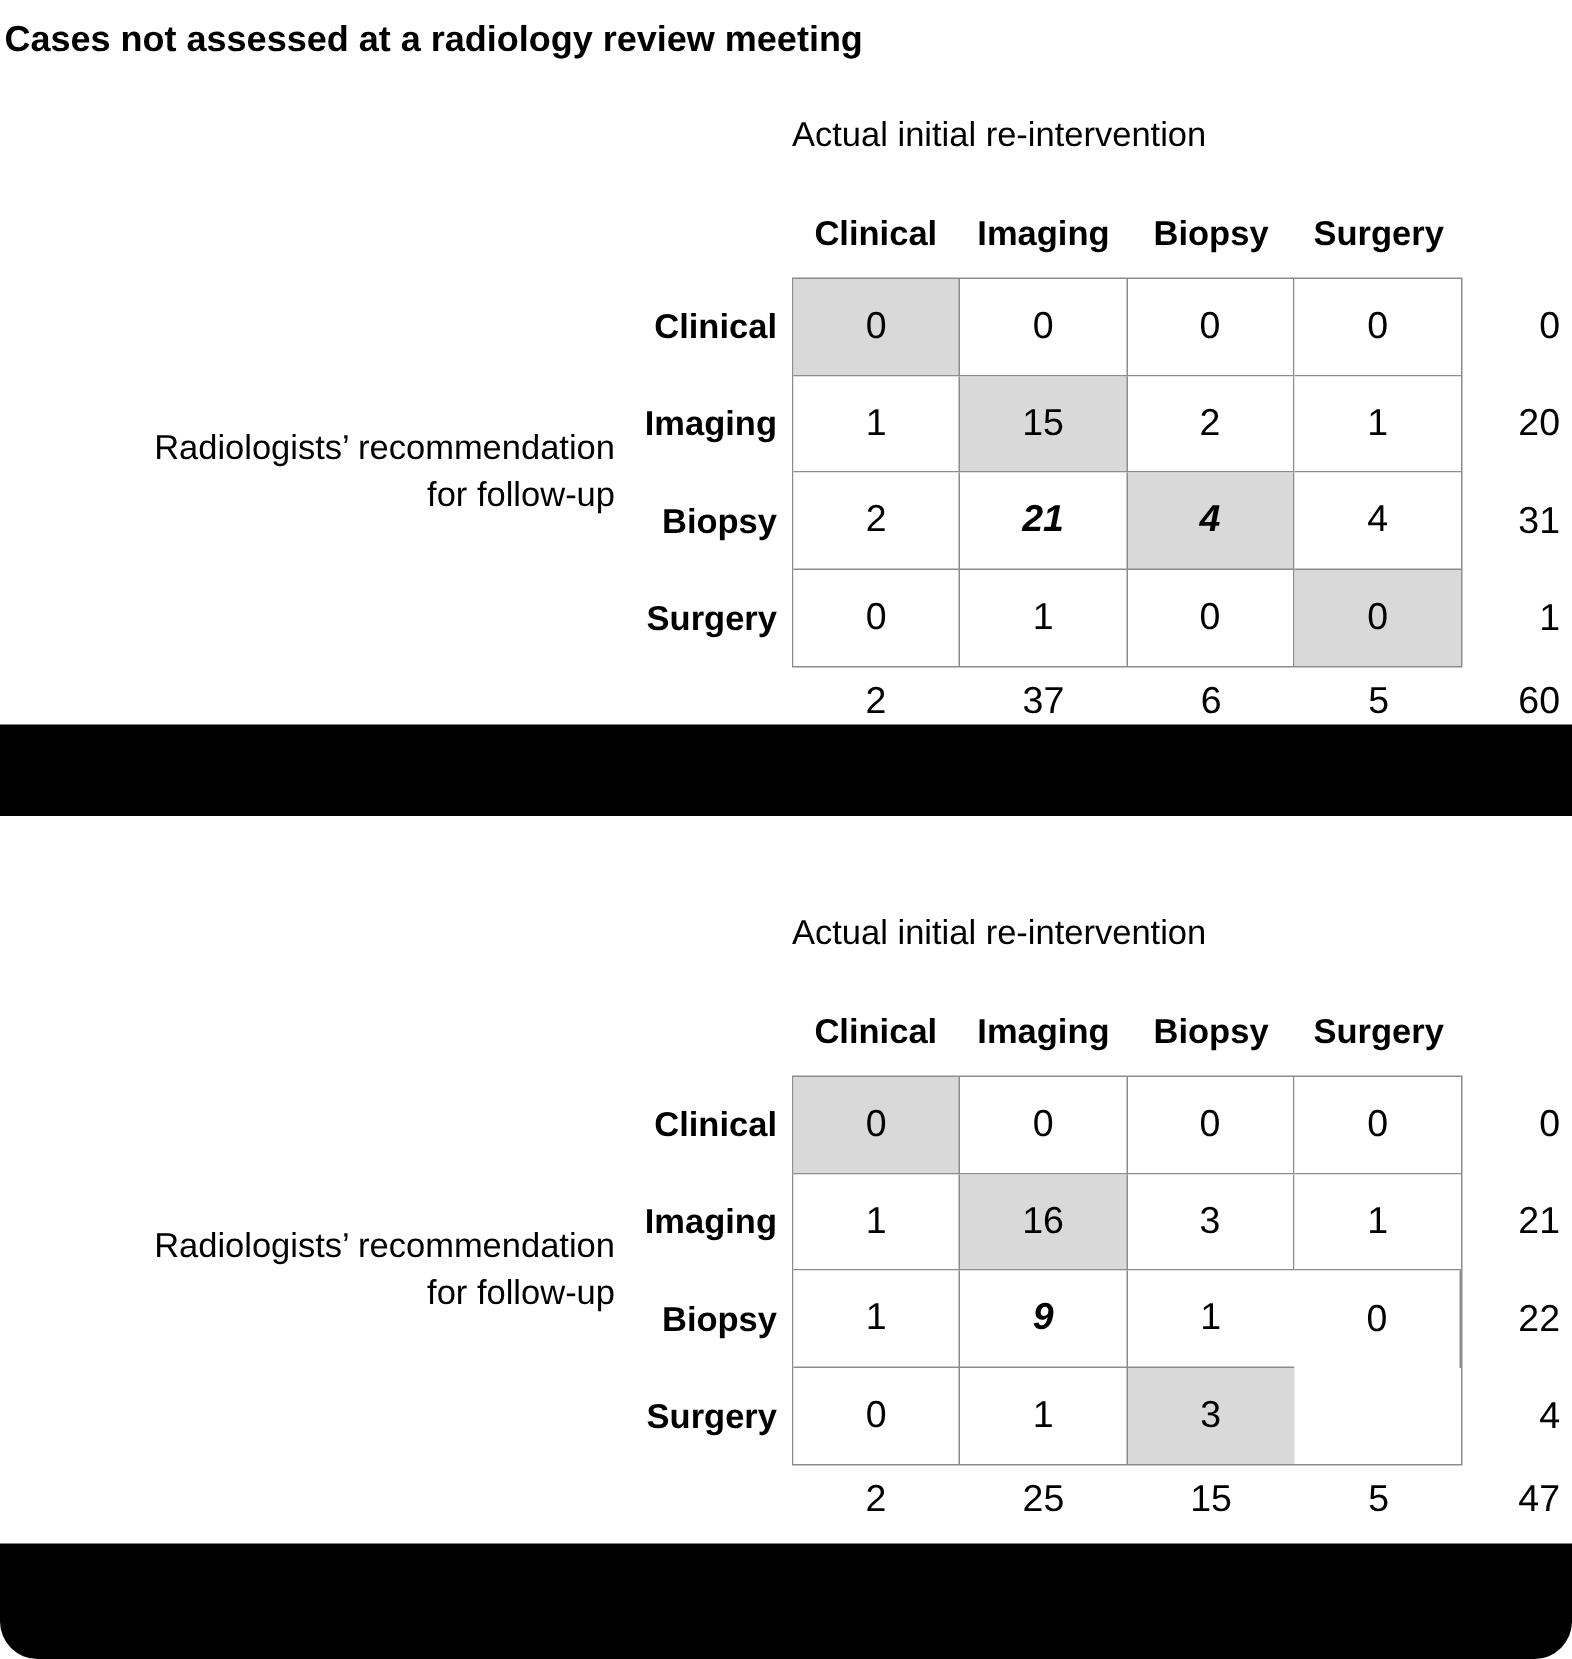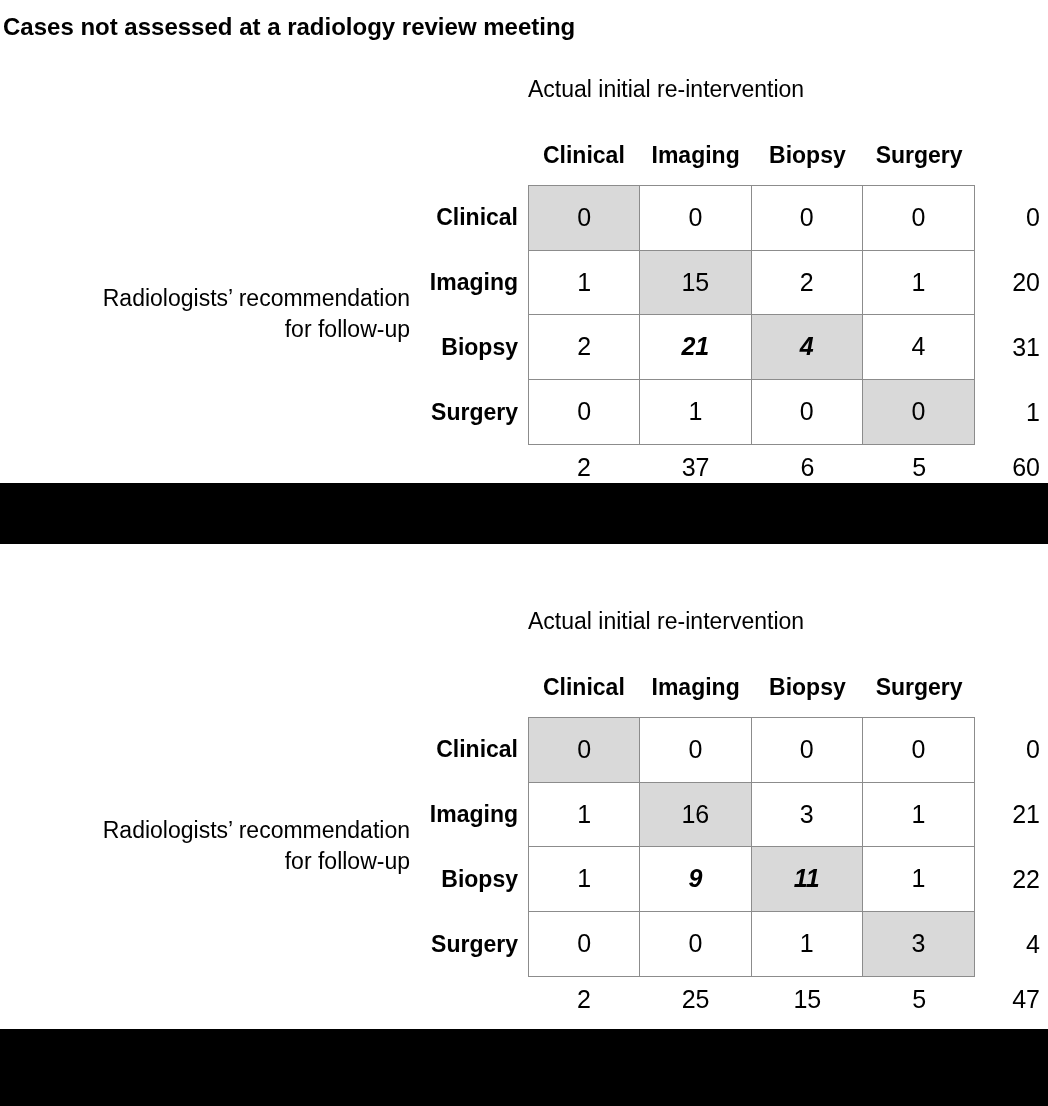--- a/index.html
+++ b/index.html
@@ -8,20 +8,21 @@
     background: #ffffff;
     font-family: "Liberation Sans", sans-serif;
     color: #000000;
   }
   #figure {
     position: relative;
     width: 1048px;
     height: 1106px;
     background: #ffffff;
     overflow: hidden;
+    border-radius: 25px;
   }
   .panel {
     position: absolute;
     left: 0;
     width: 1048px;
     height: 532px;
   }
   .panel-title {
     position: absolute;
     left: 3px;
@@ -209,21 +210,20 @@
         <div class="cell shaded">0</div>
         <div class="cell">0</div>
         <div class="cell">0</div>
         <div class="cell last-col">0</div>
         <div class="cell">1</div>
         <div class="cell shaded">16</div>
         <div class="cell">3</div>
         <div class="cell last-col">1</div>
         <div class="cell">1</div>
         <div class="cell emph">9</div>
-        <div class="cell shaded emph">11</div>
         <div class="cell last-col">1</div>
         <div class="cell last-row">0</div>
         <div class="cell last-row">0</div>
         <div class="cell last-row">1</div>
         <div class="cell last-col last-row shaded">3</div>
       </div>
     <div class="row-axis-label">
       <div>Radiologists’ recommendation</div>
       <div>for follow-up</div>
     </div>

